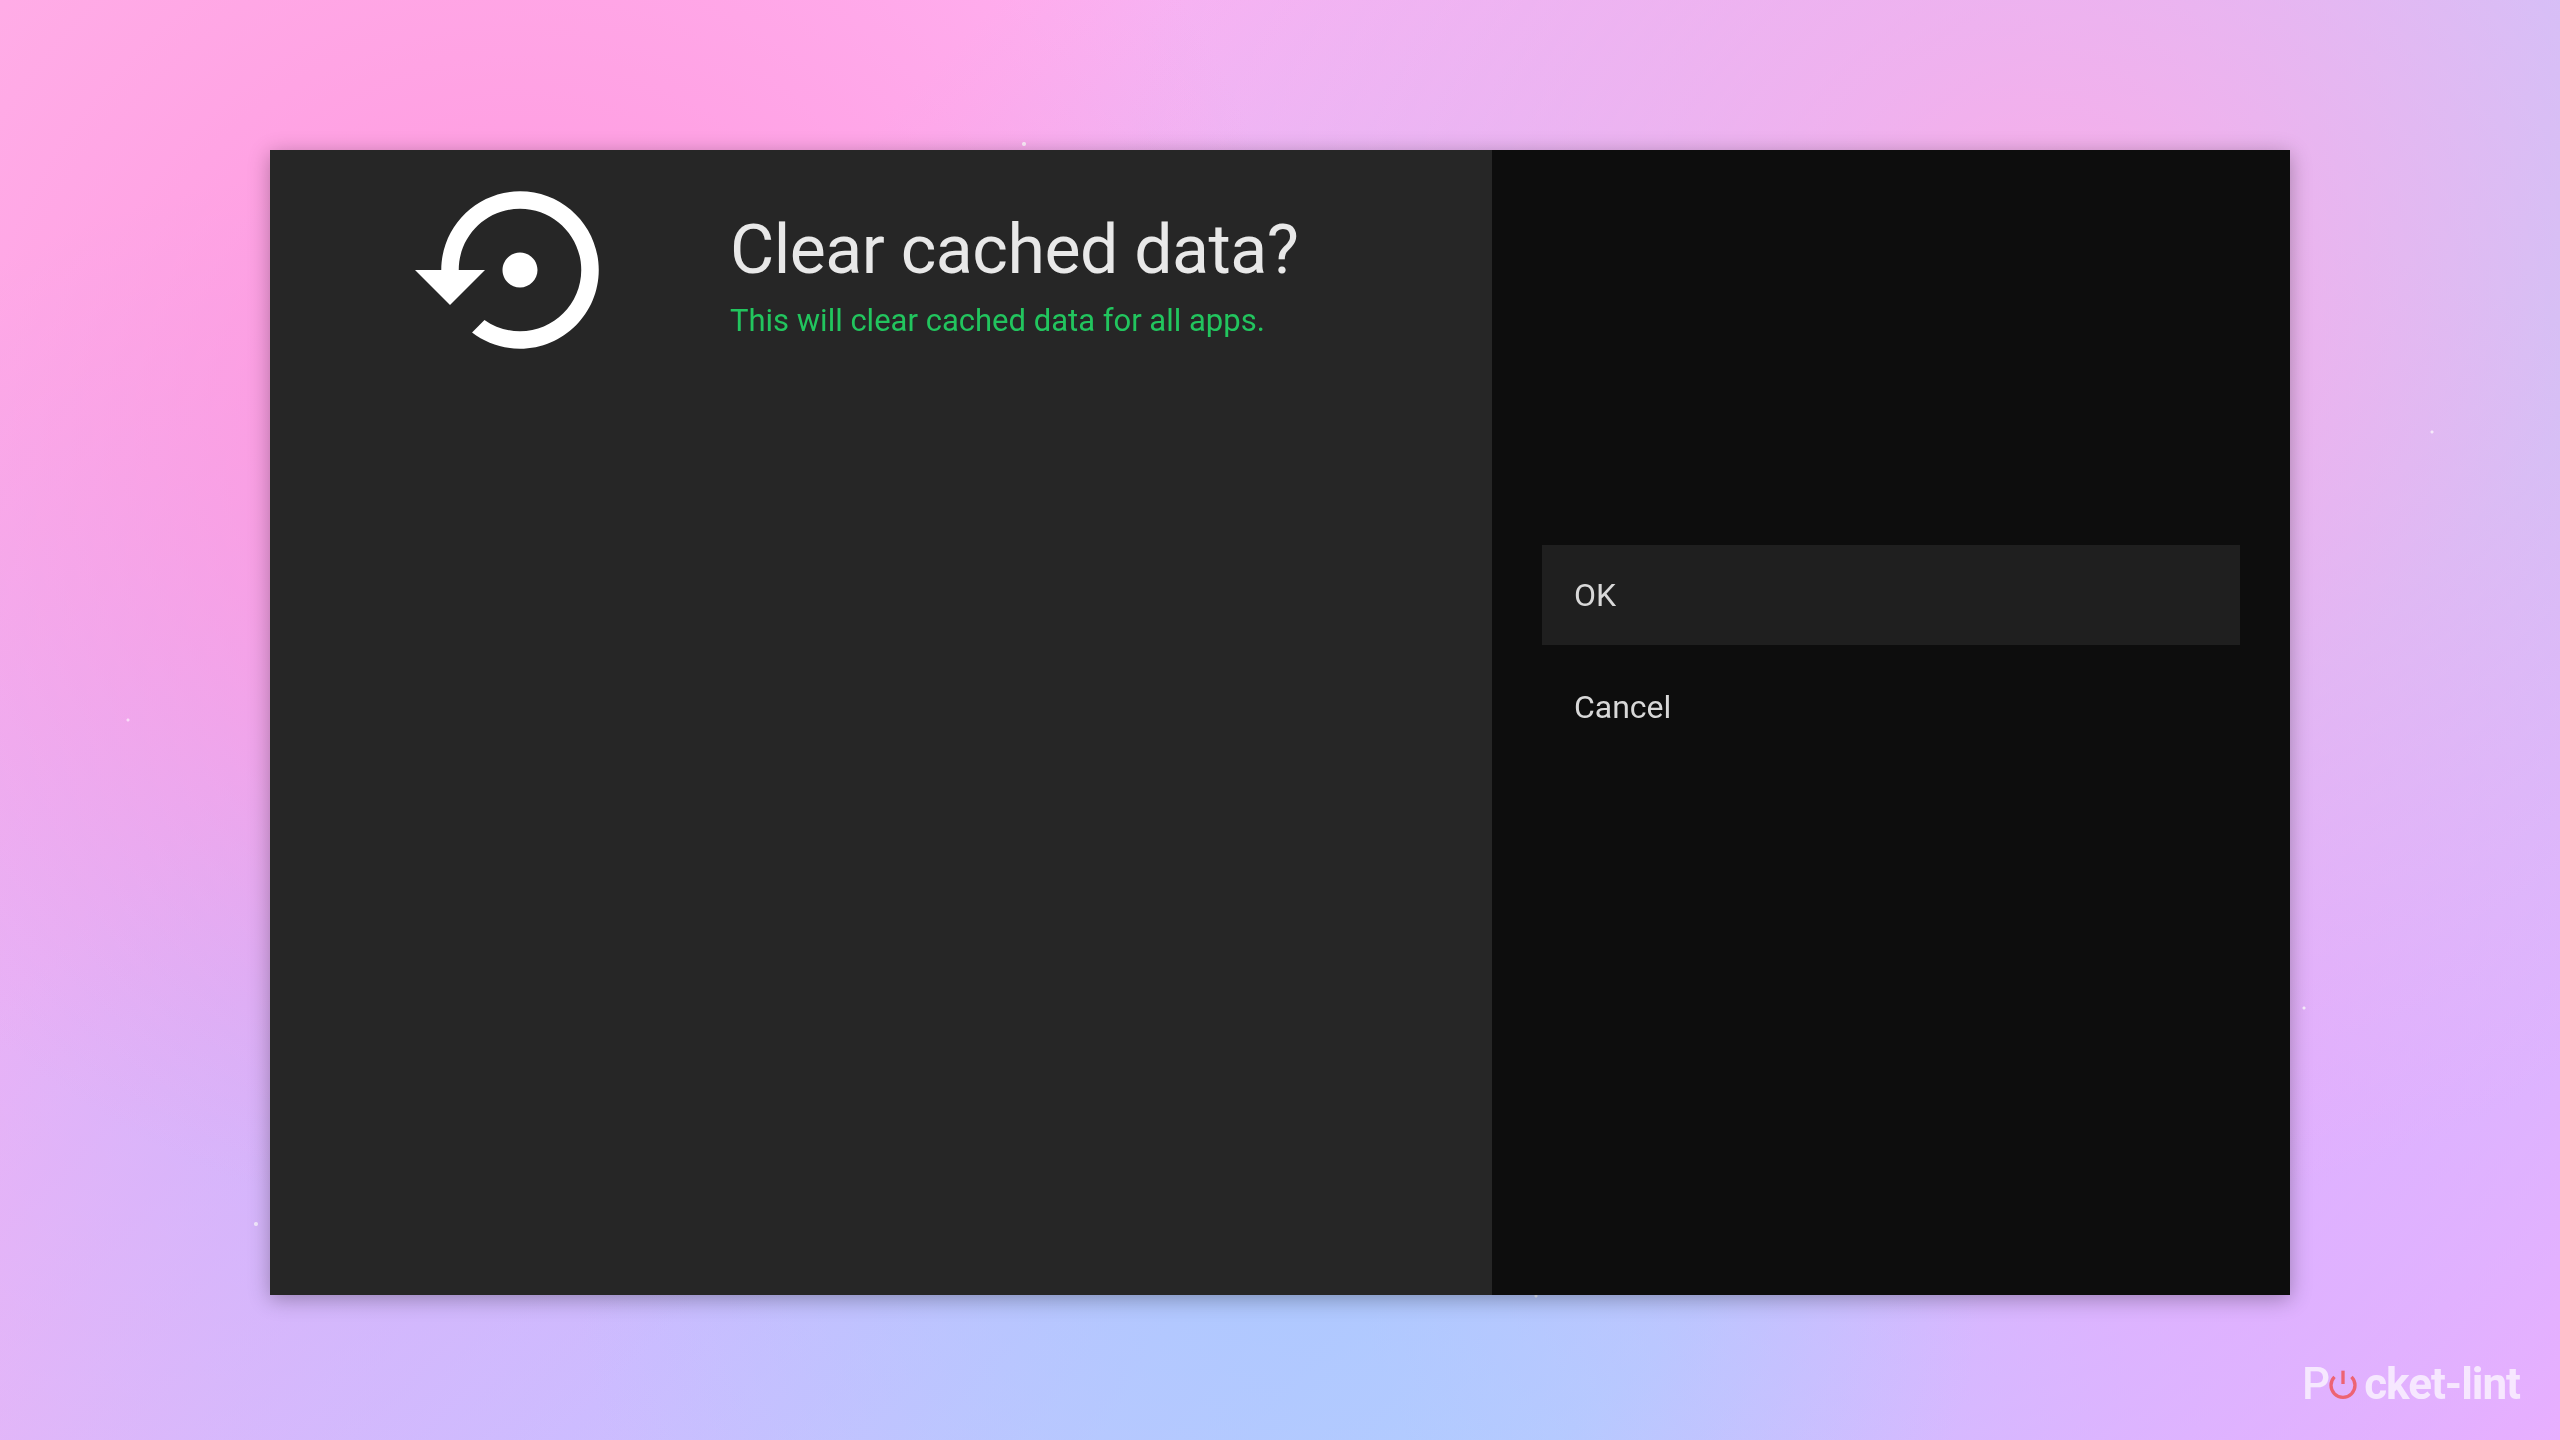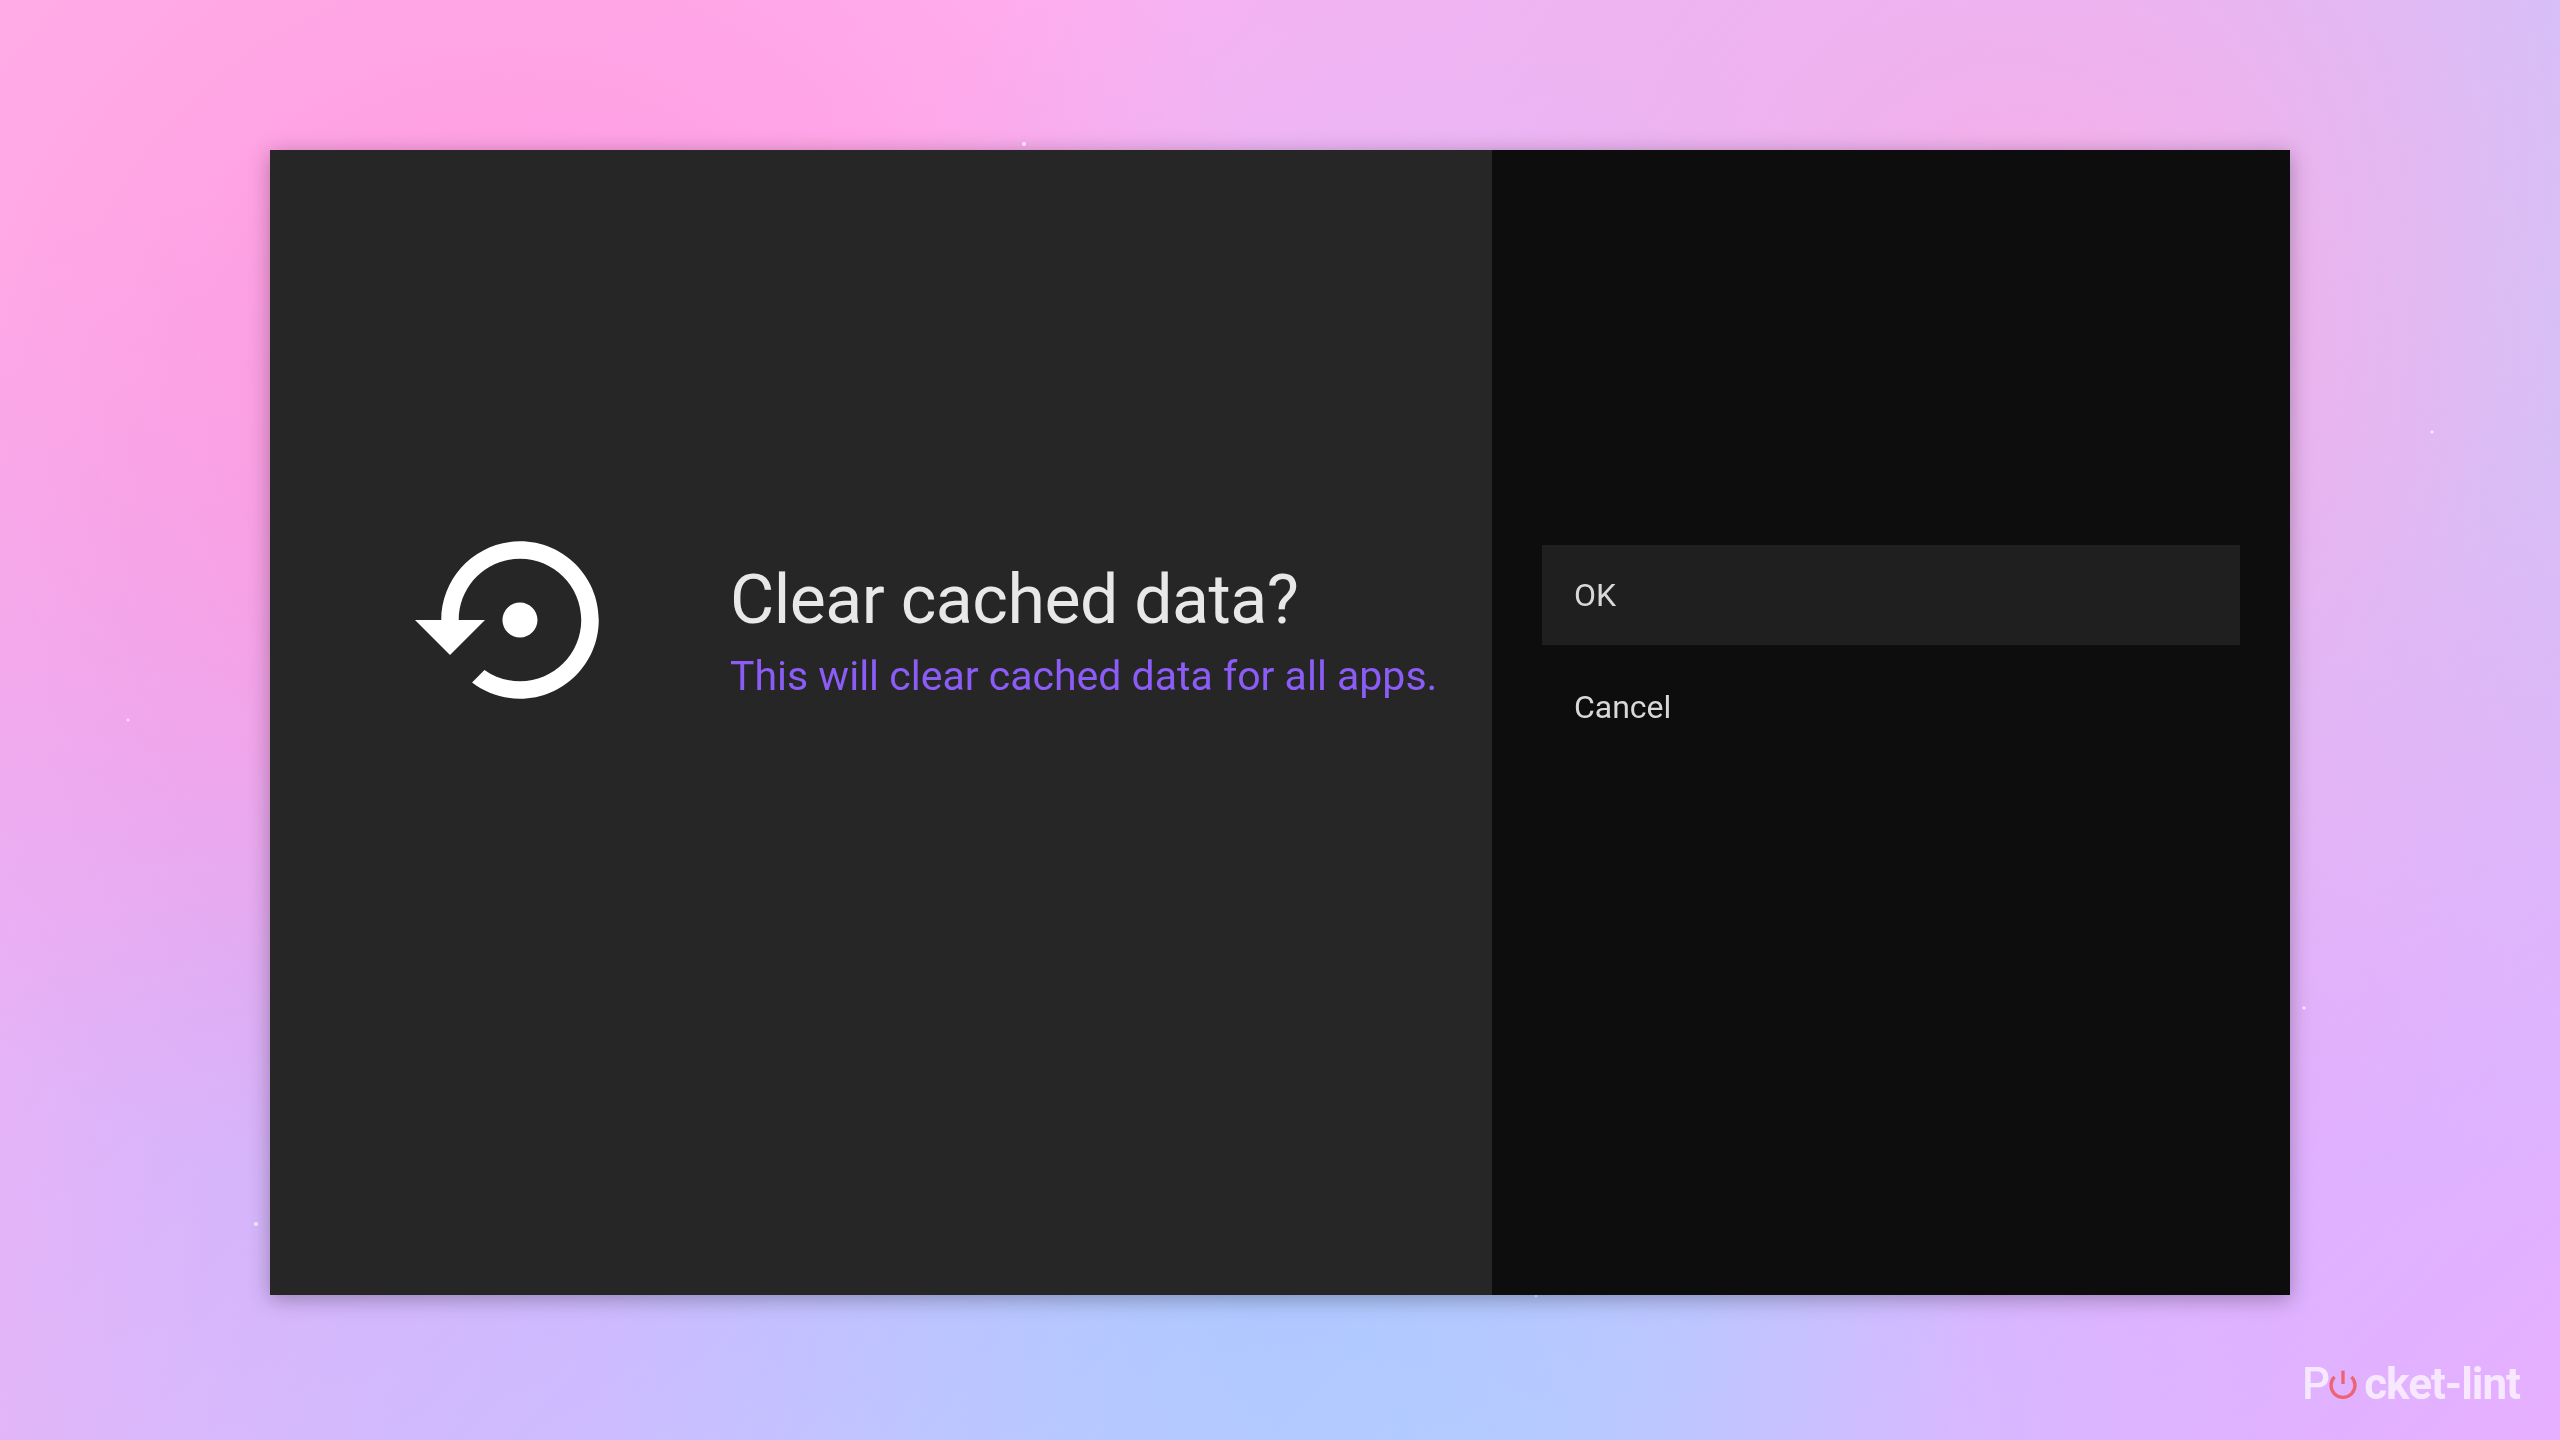--- a/index.html
+++ b/index.html
@@ -57,21 +57,20 @@
       z-index: 1;
       box-shadow: 0 4px 20px rgba(0,0,0,0.3);
     }
     
     .left-panel {
       width: 1250px;
       height: 100%;
       background-color: #262626;
       display: flex;
       align-items: flex-start;
-      padding-top: 350px;
       padding-left: 130px;
     }
     
     .icon-wrapper {
       width: 240px;
       height: 240px;
       display: flex;
       align-items: center;
       justify-content: center;
       flex-shrink: 0;
@@ -89,22 +88,22 @@
     
     .dialog-title {
       color: #e8e8e8;
       font-size: 68px;
       font-weight: 400;
       margin-bottom: 12px;
       letter-spacing: -0.5px;
     }
     
     .dialog-description {
-      color: #8b5cf6;
-      font-size: 41px;
+      color: #22c55e;
+      font-size: 31px;
       font-weight: 400;
     }
     
     .right-panel {
       width: 816px;
       height: 100%;
       background-color: #0d0d0d;
       padding-top: 395px;
       padding-left: 50px;
       padding-right: 50px;

